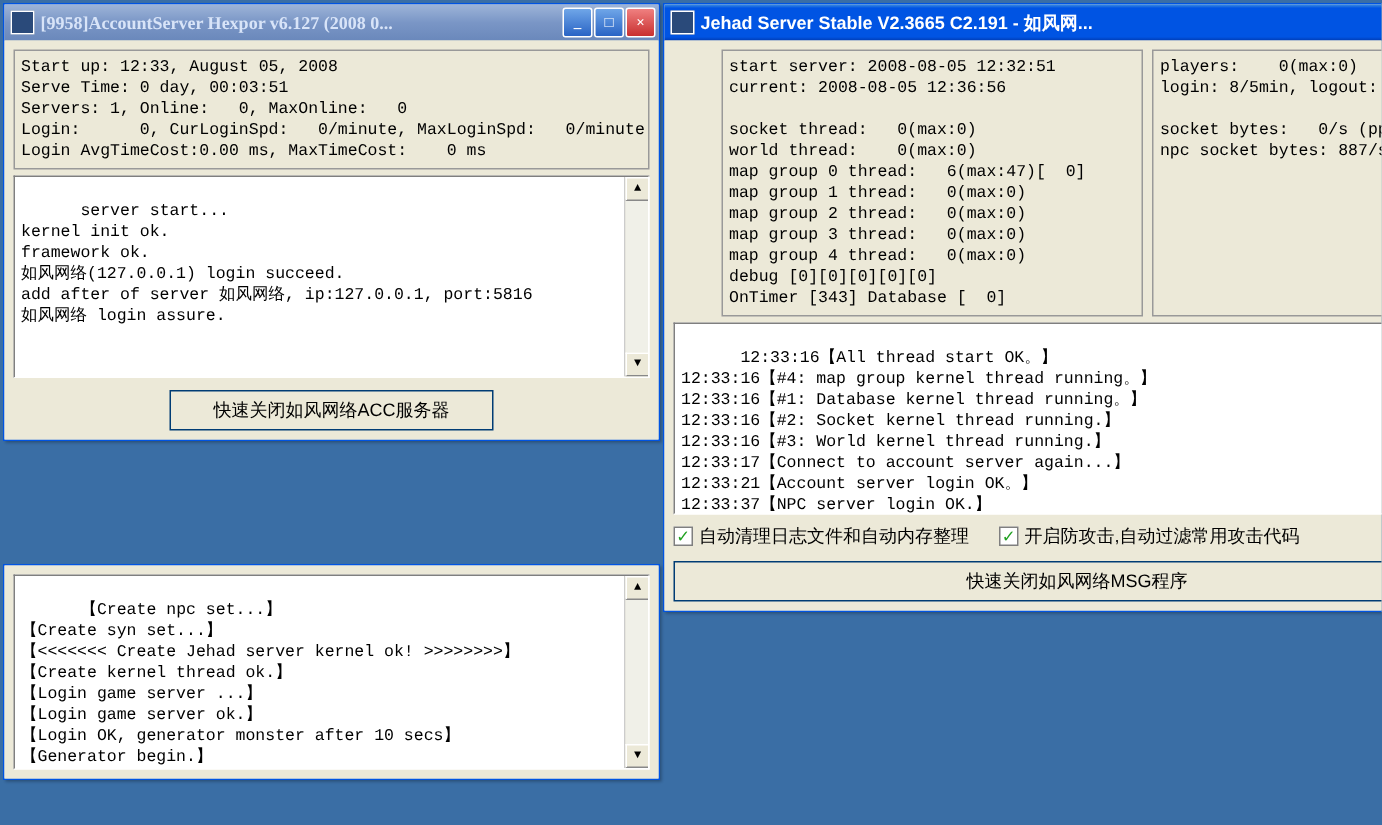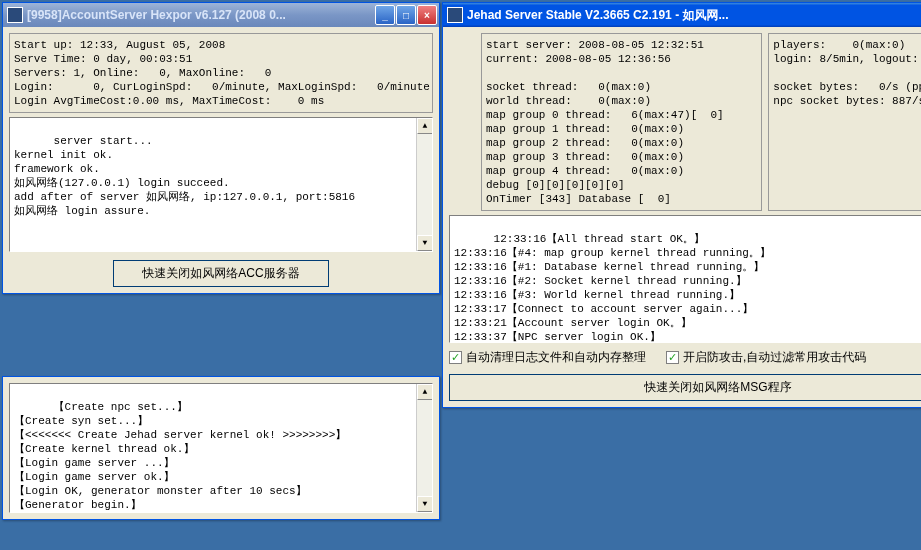--- a/index.html
+++ b/index.html
@@ -25,20 +25,21 @@
   display: flex;
   align-items: center;
   padding: 0 2px 0 4px;
   font-family: "Tahoma", sans-serif;
   font-size: 12px;
   font-weight: bold;
 }
 .titlebar.inactive {
   background: linear-gradient(to bottom, #9db4d8 0%, #7a96c6 50%, #6a88bb 100%);
   color: #d8e4f8;
+  font-family: Liberation Serif, serif;
 }
 .titlebar .appicon {
   width: 16px; height: 16px;
   background: #2a4a7a;
   border: 1px solid #fff;
   margin-right: 4px;
   display: inline-block;
 }
 .titlebar .title { flex: 1; white-space: nowrap; overflow: hidden; text-overflow: ellipsis; }
 .title-buttons { display: flex; gap: 1px; }

